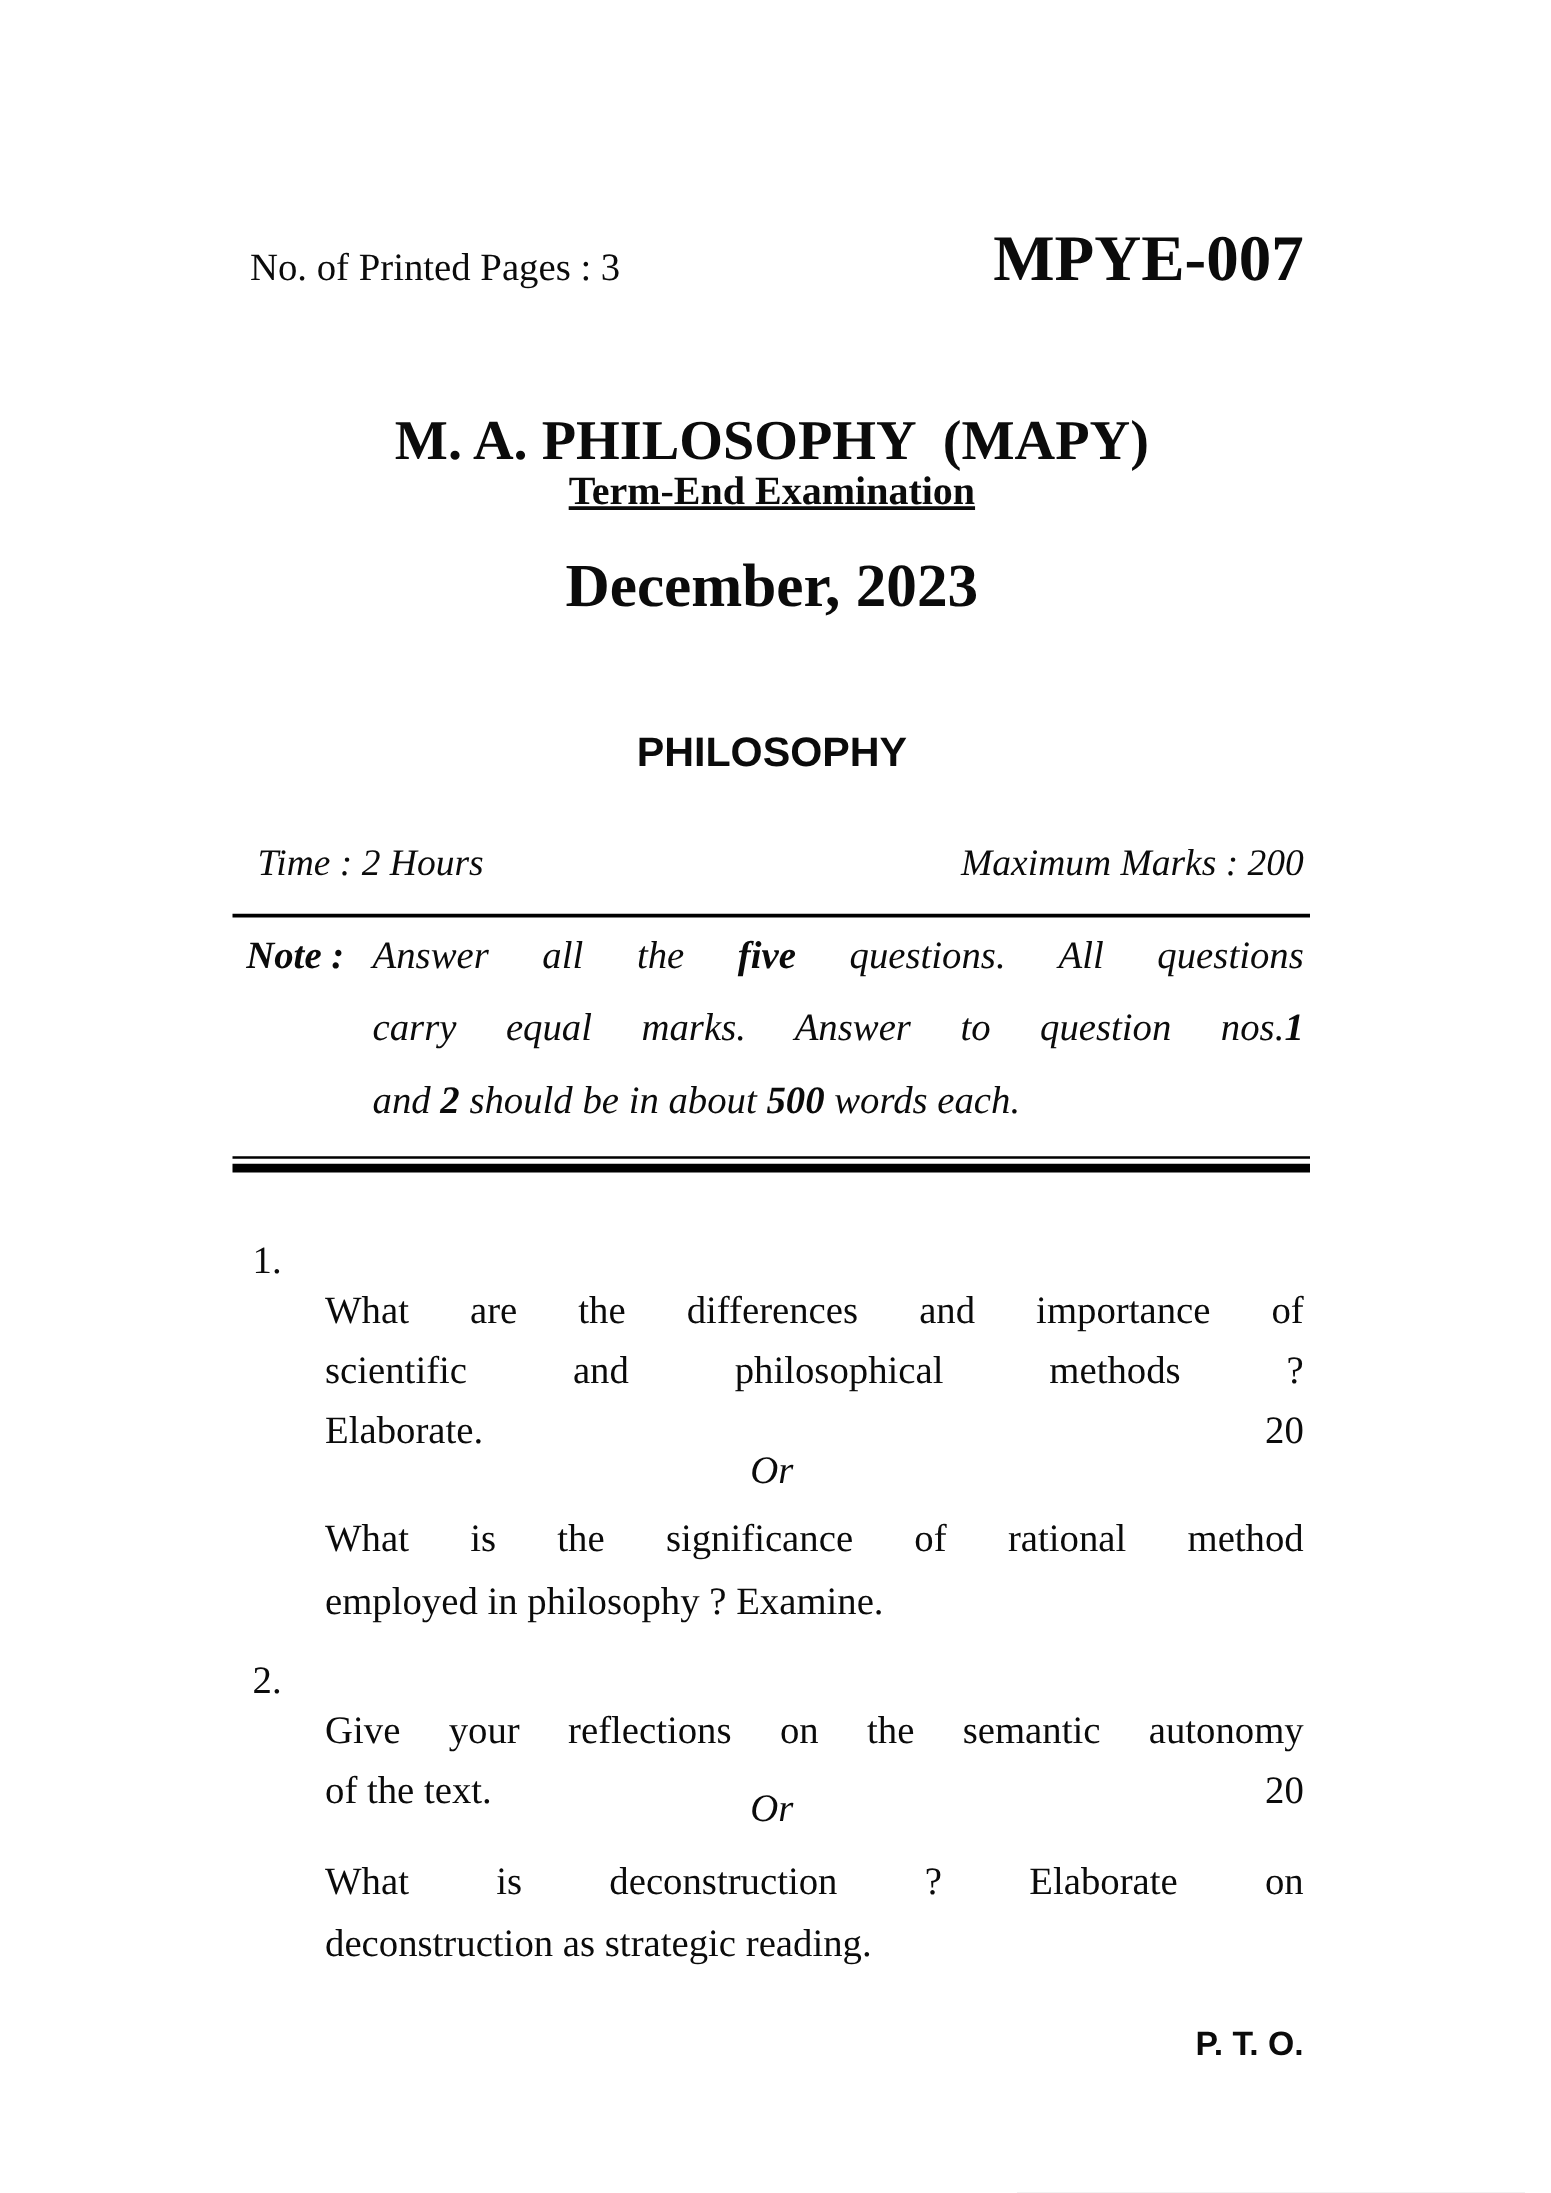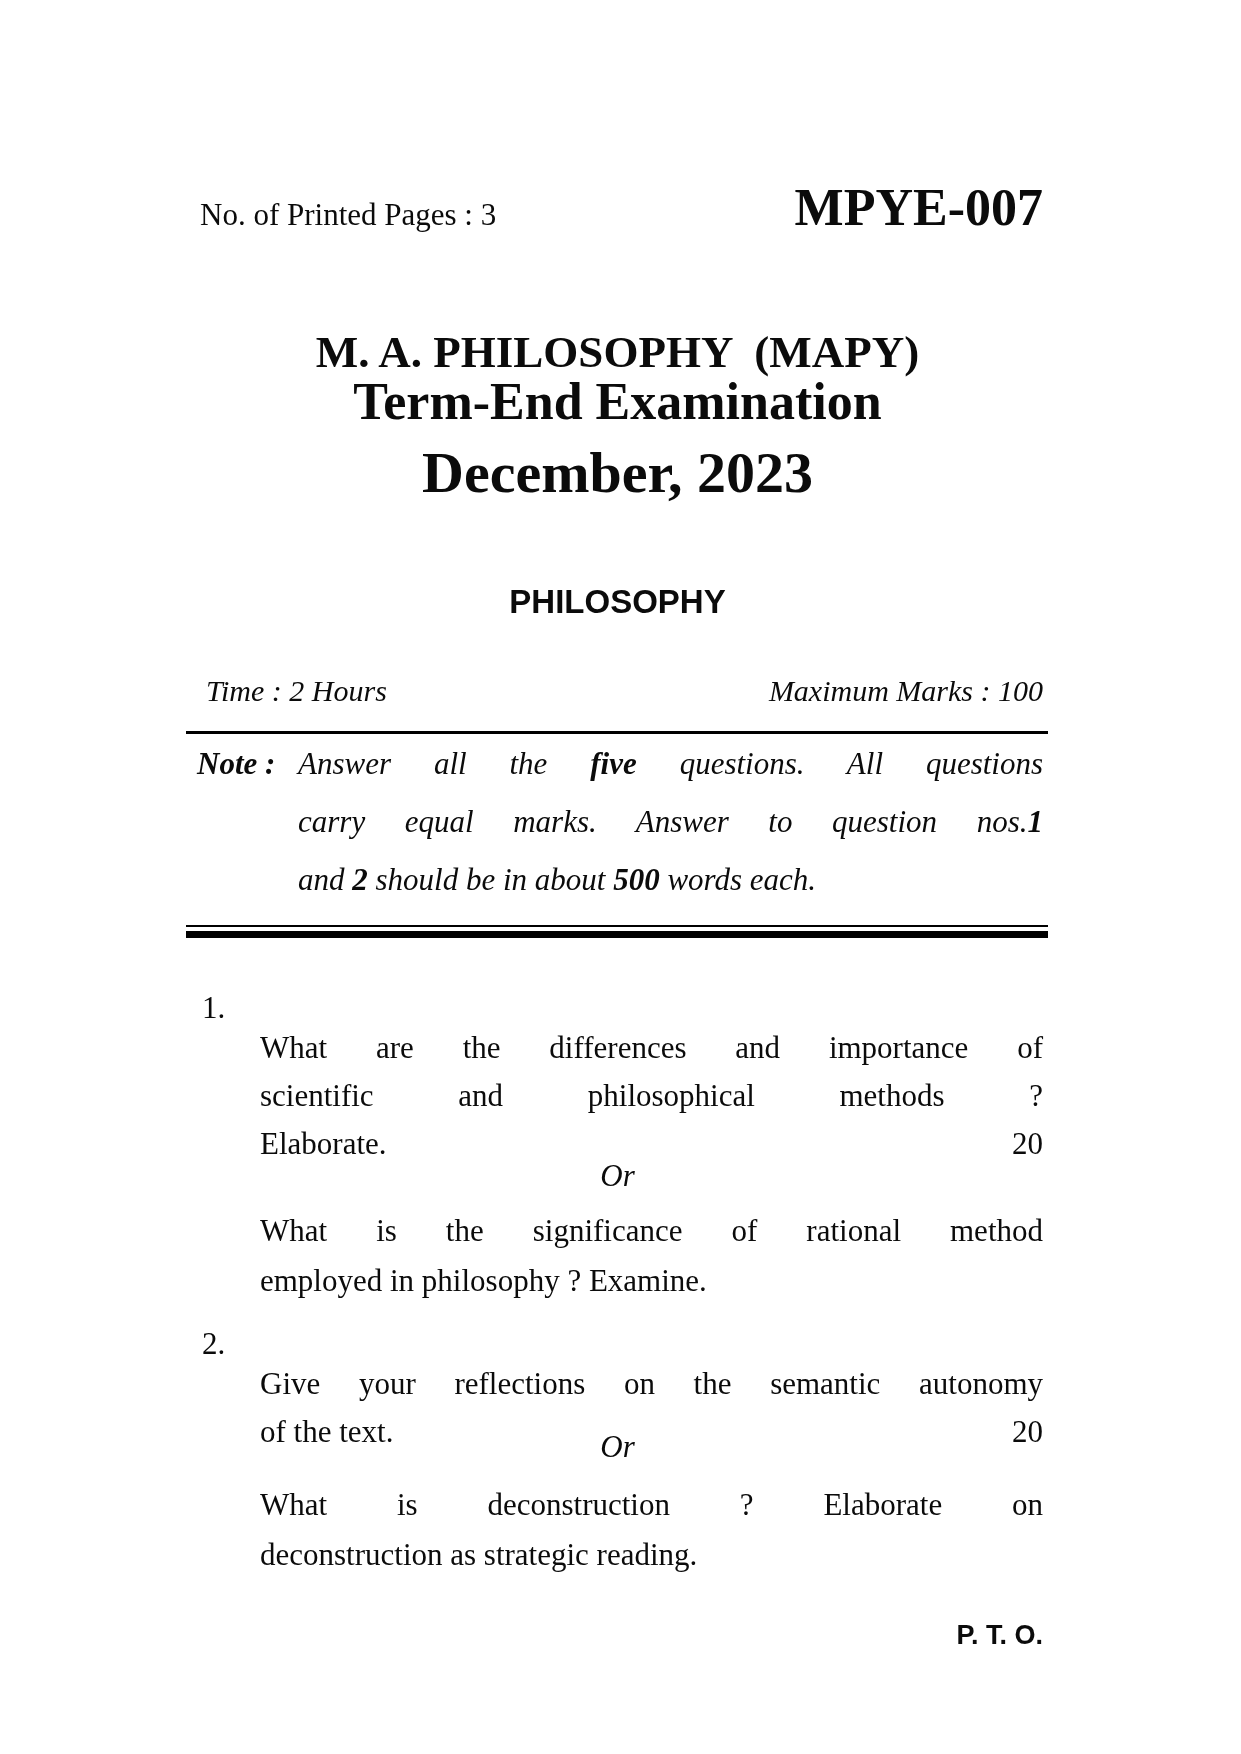--- a/index.html
+++ b/index.html
@@ -16,22 +16,22 @@
   .pre{white-space:pre-wrap;}
 
   
   .header-row{top:182px;display:flex;justify-content:space-between;align-items:baseline;}
   .printed-pages{font-size:31px;line-height:1;padding-left:8px;}
   .paper-code{font-size:52px;line-height:1;font-weight:bold;}
 
   
   .t-center{text-align:center;font-weight:bold;line-height:1;}
   .title-program{top:294px;font-size:45px;margin-top:36px;}
-  .title-exam{top:376px;font-size:52px;}
-  .title-session{top:444px;font-size:58px;}
+  .title-exam{top:376px;font-size:32px;text-decoration:underline;}
+  .title-session{top:444px;font-size:49px;}
   .subject{font-family:"Liberation Sans","DejaVu Sans",sans-serif;font-size:33px;font-weight:bold;line-height:1;text-align:center;}
   .subject-1{top:523px;}
   .subject-2{top:585px;}
 
   
   .meta-row{top:676px;display:flex;justify-content:space-between;font-style:italic;font-size:30px;line-height:1;padding-left:14px;box-sizing:border-box;}
 
   
   .rule-single{top:731px;left:186px;width:862px;border-top:3px solid #000;height:0;}
   .rule-double{top:925px;left:186px;width:862px;border-top:2px solid #000;border-bottom:7px solid #000;height:4px;box-sizing:content-box;}
@@ -72,21 +72,21 @@
   </div>
 
   <div class="abs t-center title-program pre">M. A. PHILOSOPHY  (MAPY)</div>
   <div class="abs t-center title-exam">Term-End Examination</div>
   <div class="abs t-center title-session">December, 2023</div>
 
   <div class="abs subject subject-2">PHILOSOPHY</div>
 
   <div class="abs meta-row">
     <span>Time : 2 Hours</span>
-    <span>Maximum Marks : 100</span>
+    <span>Maximum Marks : 200</span>
   </div>
 
   <div class="abs rule-single"></div>
 
   <div class="abs note">
     <div class="note-label">Note :</div>
     <div class="note-body">
       <div class="note-line jl"><span>Answer all the </span><span class="b">five</span><span> questions. All questions</span></div>
       <div class="note-line jl"><span>carry equal marks. Answer to question nos.</span><span class="b">1</span></div>
       <div class="note-line"><span>and </span><span class="b">2</span><span> should be in about </span><span class="b">500</span><span> words each.</span></div>

